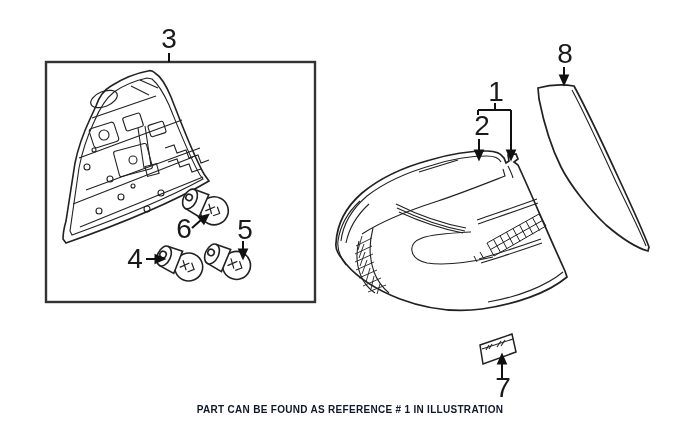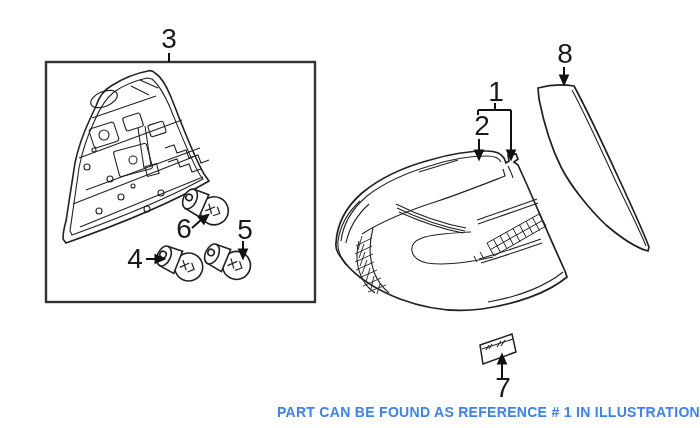--- a/index.html
+++ b/index.html
@@ -16,25 +16,25 @@
     font-size:28px;
     line-height:1;
     color:#1a1a1a;
     font-weight:400;
     user-select:none;
   }
   .caption{
     position:absolute;
     left:0;right:0;
     top:404px;
-    text-align:right;
-    font-size:14px;
+    text-align:center;
+    font-size:10px;
     font-weight:bold;
     letter-spacing:0.3px;
-    color:#3b82f6;
+    color:#0f172a;
   }
   svg{position:absolute;left:0;top:0;}
 </style>
 </head>
 <body>
 
 <div class="canvas">
 
   <svg width="700" height="428" viewBox="0 0 700 428">
     <defs>

